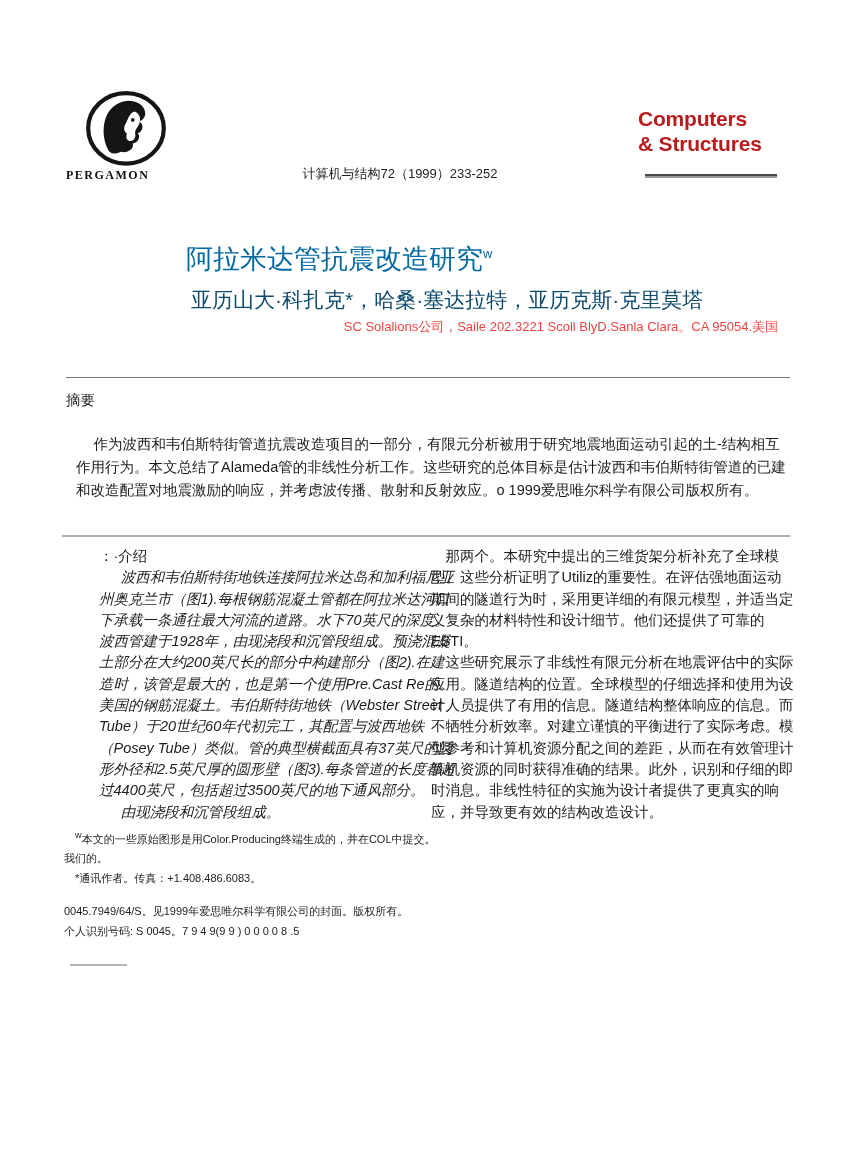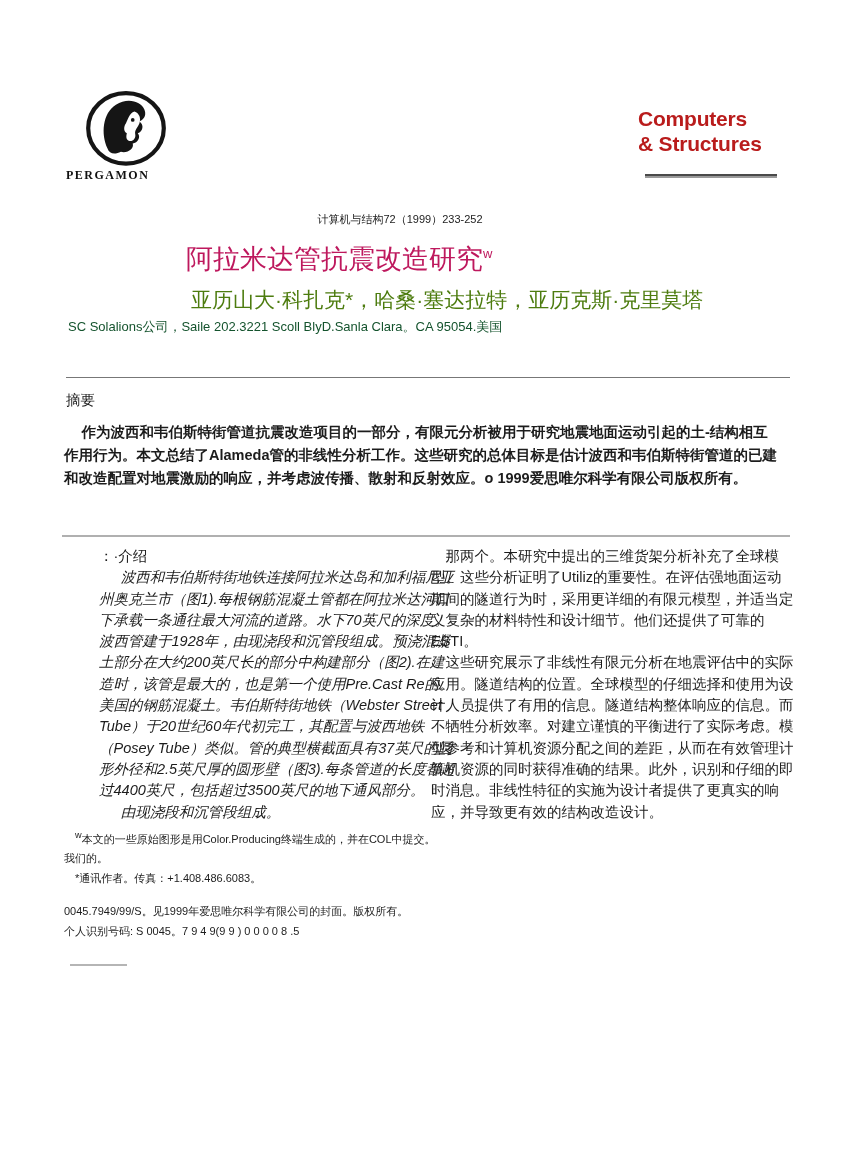--- a/index.html
+++ b/index.html
@@ -6,35 +6,35 @@
   body{
     width:844px;height:1158px;position:relative;background:#ffffff;
     font-family:"Liberation Sans","DejaVu Sans",sans-serif;
     color:#1c1c1c;overflow:hidden;
   }
   .abs{position:absolute;}
   
   .logo{left:84px;top:86px;width:84px;height:88px;}
   .publisher{left:66px;top:168px;font-family:"Liberation Serif","DejaVu Serif",serif;
     font-weight:bold;font-size:12px;letter-spacing:1.5px;color:#111;}
-  .journal-line{left:180px;top:165px;width:440px;text-align:center;font-size:11px;color:#222;margin-top:47px;}
+  .journal-line{left:180px;top:165px;width:440px;text-align:center;font-size:13px;color:#222;}
   .journal-name{left:638px;top:106px;width:150px;font-weight:700;font-size:21px;
     line-height:25px;letter-spacing:-0.2px;color:#b91c1c;}
   .journal-rule{left:645px;top:174px;width:132px;height:2px;background:#4a4a4a;
     border-bottom:2px solid #9a9a9a;}
   
-  .paper-title{left:186px;top:241px;font-size:27px;color:#be185d;}
+  .paper-title{left:186px;top:241px;font-size:27px;color:#0369a1;}
   .paper-title sup{font-size:13px;}
-  .authors{left:191px;top:286px;font-size:21px;color:#4d7c0f;}
-  .affiliation{left:68px;top:318px;width:710px;text-align:left;font-size:13px;color:#14532d;}
+  .authors{left:191px;top:286px;font-size:21px;color:#0c4a6e;}
+  .affiliation{left:68px;top:318px;width:710px;text-align:right;font-size:13px;color:#ef4444;}
   
   .rule-abstract{left:66px;top:377px;width:724px;height:1px;background:#777;}
   .abstract-heading{left:66px;top:391px;font-size:14.5px;}
   .abstract-text{left:64px;top:421px;width:716px;font-size:14.5px;line-height:23px;
-    text-indent:1.2em;margin:0;font-weight:bold;}
+    text-indent:1.2em;margin:12px;}
   
   .rule-columns{left:62px;top:535px;width:728px;height:2px;background:#b0b0b0;}
   .col{font-size:14.5px;line-height:21.3px;}
   .col p{margin:0;}
   .col-left{left:64px;top:546px;width:357px;margin-left:35px;}
   .col-right{left:431px;top:546px;width:363px;}
   .section-heading{margin-bottom:9px;}
   .indent{text-indent:1.5em;font-style:italic;}
   .indent-sm{text-indent:1em;}
   
@@ -82,17 +82,17 @@
 
 <div class="abs col col-right">
   <p class="indent-sm">那两个。本研究中提出的三维货架分析补充了全球模型。这些分析证明了Utiliz的重要性。在评估强地面运动期间的隧道行为时，采用更详细的有限元模型，并适当定义复杂的材料特性和设计细节。他们还提供了可靠的ESTI。</p>
   <p class="indent-sm">这些研究展示了非线性有限元分析在地震评估中的实际应用。隧道结构的位置。全球模型的仔细选择和使用为设计人员提供了有用的信息。隧道结构整体响应的信息。而不牺牲分析效率。对建立谨慎的平衡进行了实际考虑。模型参考和计算机资源分配之间的差距，从而在有效管理计算机资源的同时获得准确的结果。此外，识别和仔细的即时消息。非线性特征的实施为设计者提供了更真实的响应，并导致更有效的结构改造设计。</p>
 </div>
 
 <div class="abs footnotes">
   <p class="indent-sm"><sup>w</sup><span>本文的一些原始图形是用Color.Producing终端生成的，并在COL中提交。我们的。</span></p>
   <p class="indent-sm">*通讯作者。传真：+1.408.486.6083。</p>
   <div class="fn-gap"></div>
-  <p>0045.7949/99/S。见1999年爱思唯尔科学有限公司的封面。版权所有。</p>
+  <p>0045.7949/64/S。见1999年爱思唯尔科学有限公司的封面。版权所有。</p>
   <p>个人识别号码: S 0045。7 9 4 9(9 9 ) 0 0 0 0 8 .5</p>
 </div>
 
 <div class="abs short-rule"></div>
 
 </body></html>

